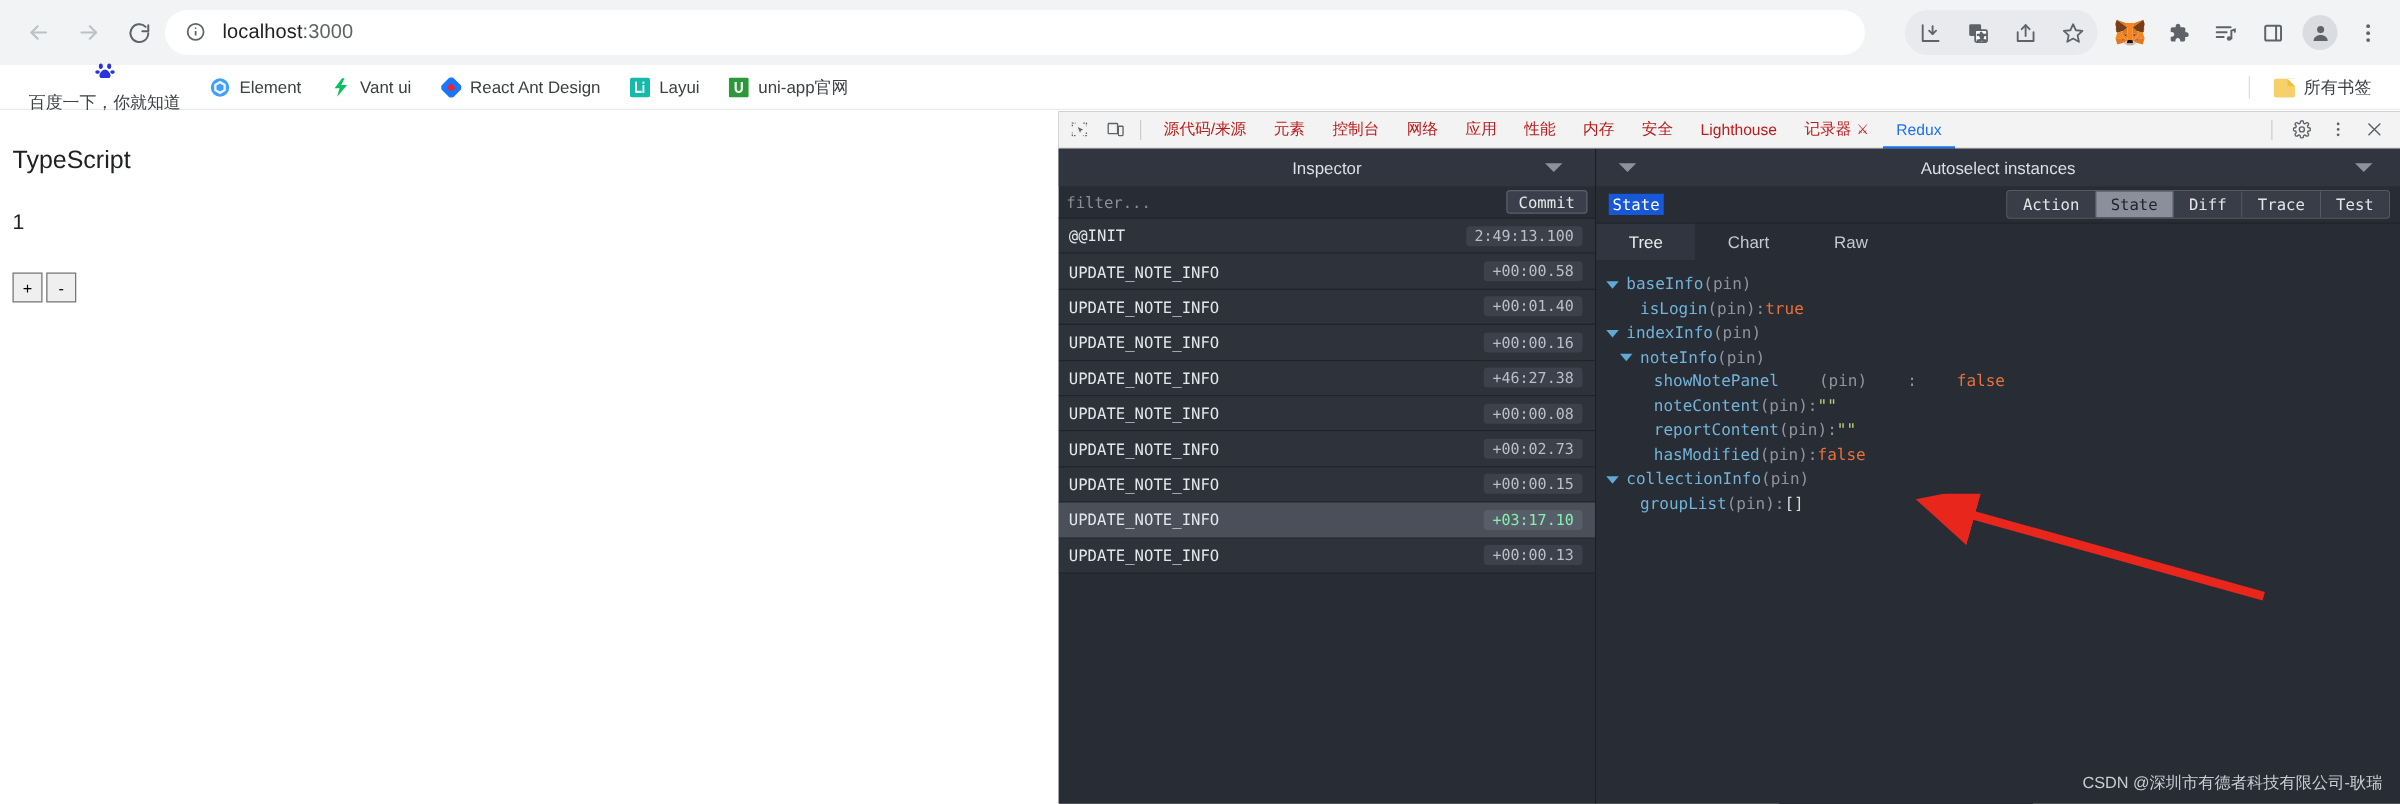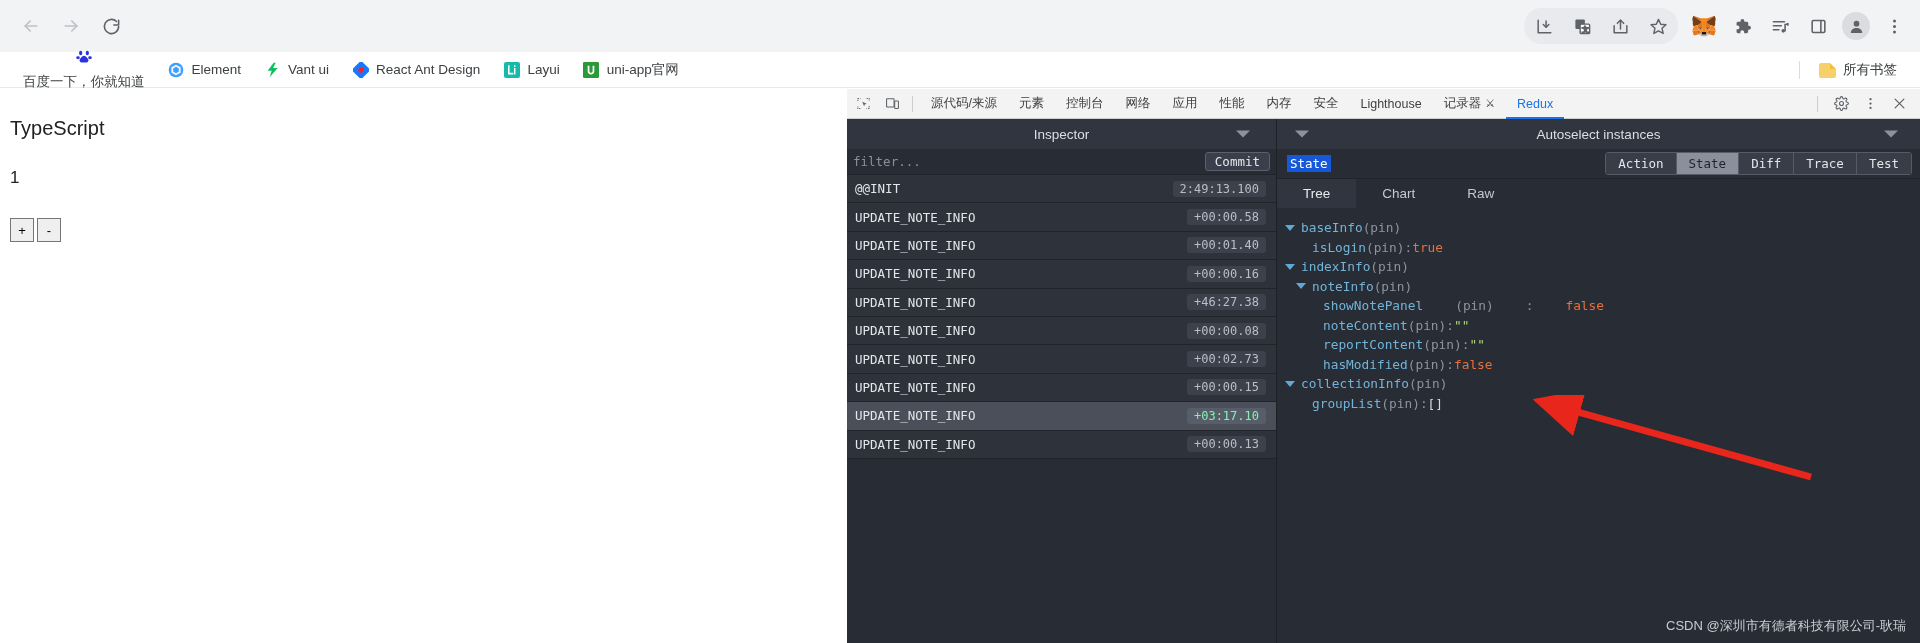--- a/index.html
+++ b/index.html
@@ -109,21 +109,21 @@
   .dt-tabbar {
     height: 30px; background: #f3f3f3; display: flex; align-items: center;
     border-bottom: 1px solid #cdcdcd; flex: none;
   }
   .dt-ico-btn {
     width: 26px; height: 26px; display:flex; align-items:center; justify-content:center;
     color:#5f6368; margin-left: 3px;
   }
   .dt-vsep { width:1px; height:16px; background:#cdcdcd; margin: 0 7px; }
   .dt-tab {
-    font-size: 12.5px; color: #404040; padding: 0 11px; height: 30px;
+    font-size: 12.5px; color: #b91c1c; padding: 0 11px; height: 30px;
     display:flex; align-items:center; white-space: nowrap;
   }
   .dt-tab.active { color: #1a73e8; box-shadow: inset 0 -2px 0 #1a73e8; }
   .dt-tab .flask { margin-left: 4px; font-size: 11px; }
   .dt-tabbar-right { margin-left:auto; display:flex; align-items:center; padding-right: 8px; }
 
   
   .dt-body { flex: 1; display: flex; min-height: 0; }
   .pane-left { width: 430px; display:flex; flex-direction:column; background:#282c34; border-right:1px solid #1c1f25; }
   .pane-right { flex: 1; display:flex; flex-direction:column; background:#282c34; }
@@ -245,20 +245,30 @@
           </svg>
       </div>
       <div class="nav-btn">
         <svg width="19" height="19" viewBox="0 0 24 24" fill="none" stroke="currentColor" stroke-width="2" stroke-linecap="round" stroke-linejoin="round">
             <path d="M21 12a9 9 0 1 1-2.64-6.36"></path>
             <polyline points="21 4 21 10 15 10"></polyline>
           </svg>
       </div>
     </div>
 
+    <div class="omnibox">
+      <span class="omni-info">
+        <svg width="17" height="17" viewBox="0 0 24 24" fill="none" stroke="#5f6368" stroke-width="2">
+            <circle cx="12" cy="12" r="9"></circle>
+            <line x1="12" y1="11" x2="12" y2="16"></line>
+            <circle cx="12" cy="7.8" r="0.9" fill="#5f6368" stroke="none"></circle>
+          </svg>
+      </span>
+      <span class="omni-url"><span class="host">localhost</span><span class="port">:3000</span></span>
+    </div>
 
     <div class="toolbar-actions">
       <div class="tb-pill">
         <div class="tb-icon">
           <svg width="19" height="19" viewBox="0 0 24 24" fill="none" stroke="currentColor" stroke-width="1.9" stroke-linecap="round" stroke-linejoin="round">
               <path d="M4 4v16h16"></path>
               <path d="M14 5v8"></path>
               <polyline points="10.5 9.5 14 13 17.5 9.5"></polyline>
             </svg>
         </div>

